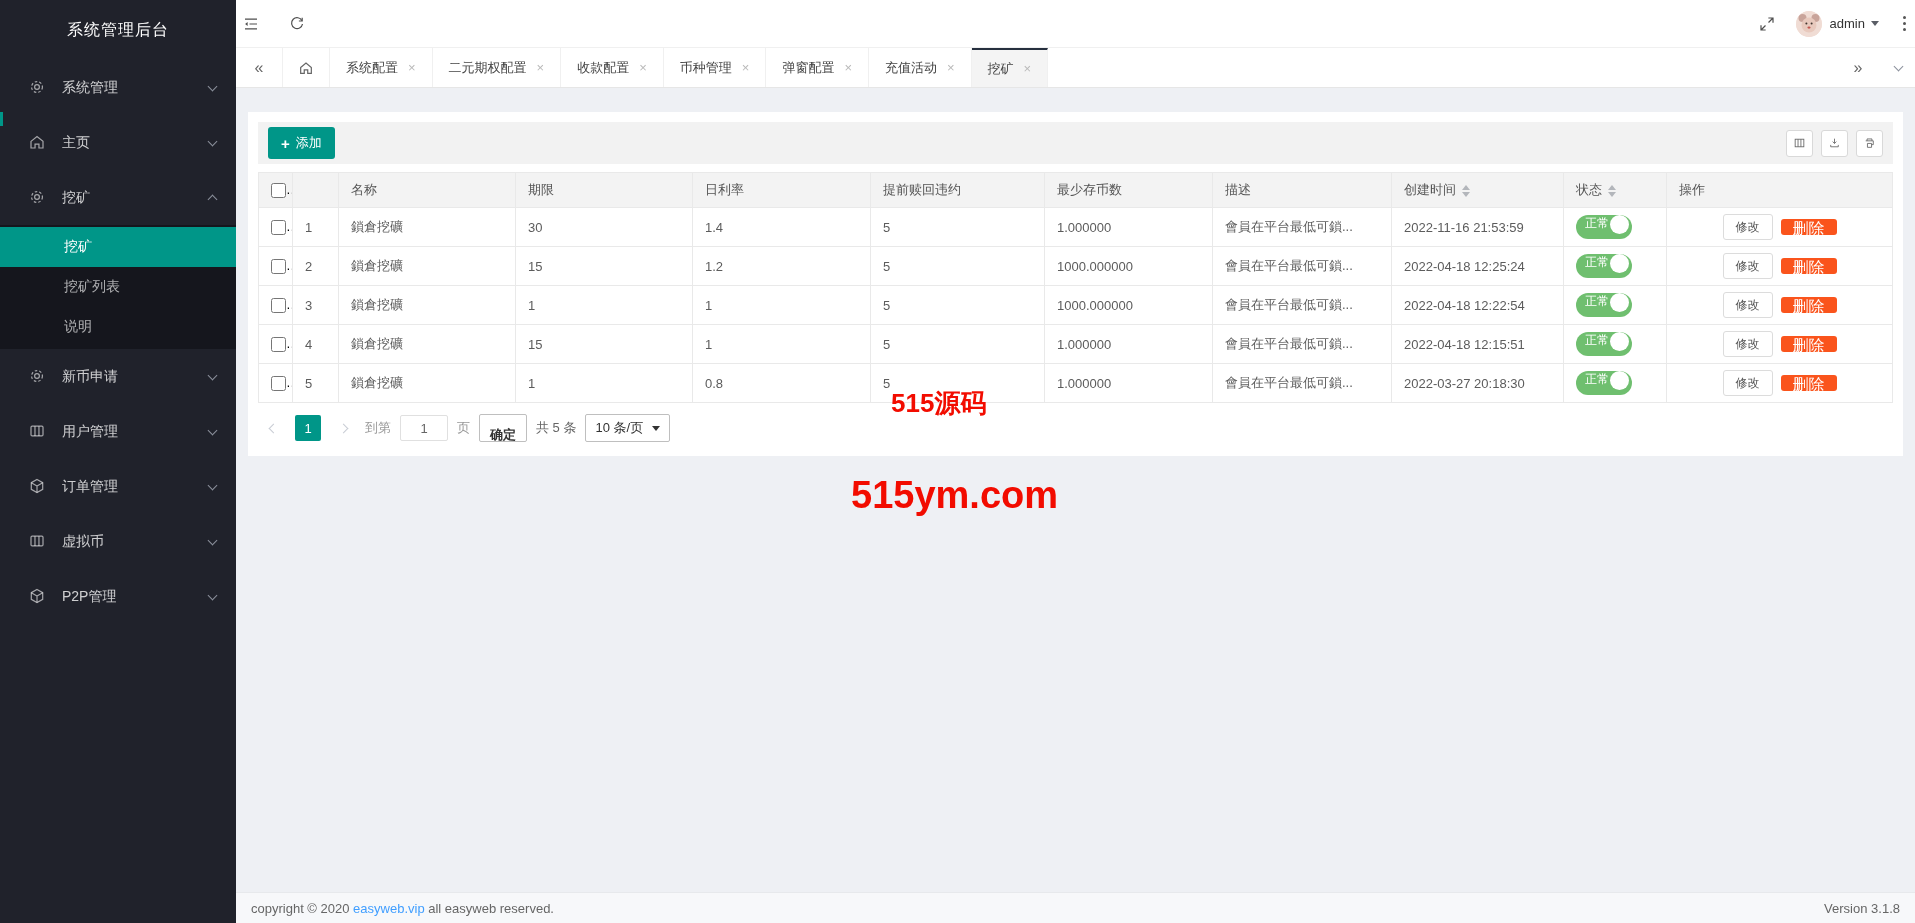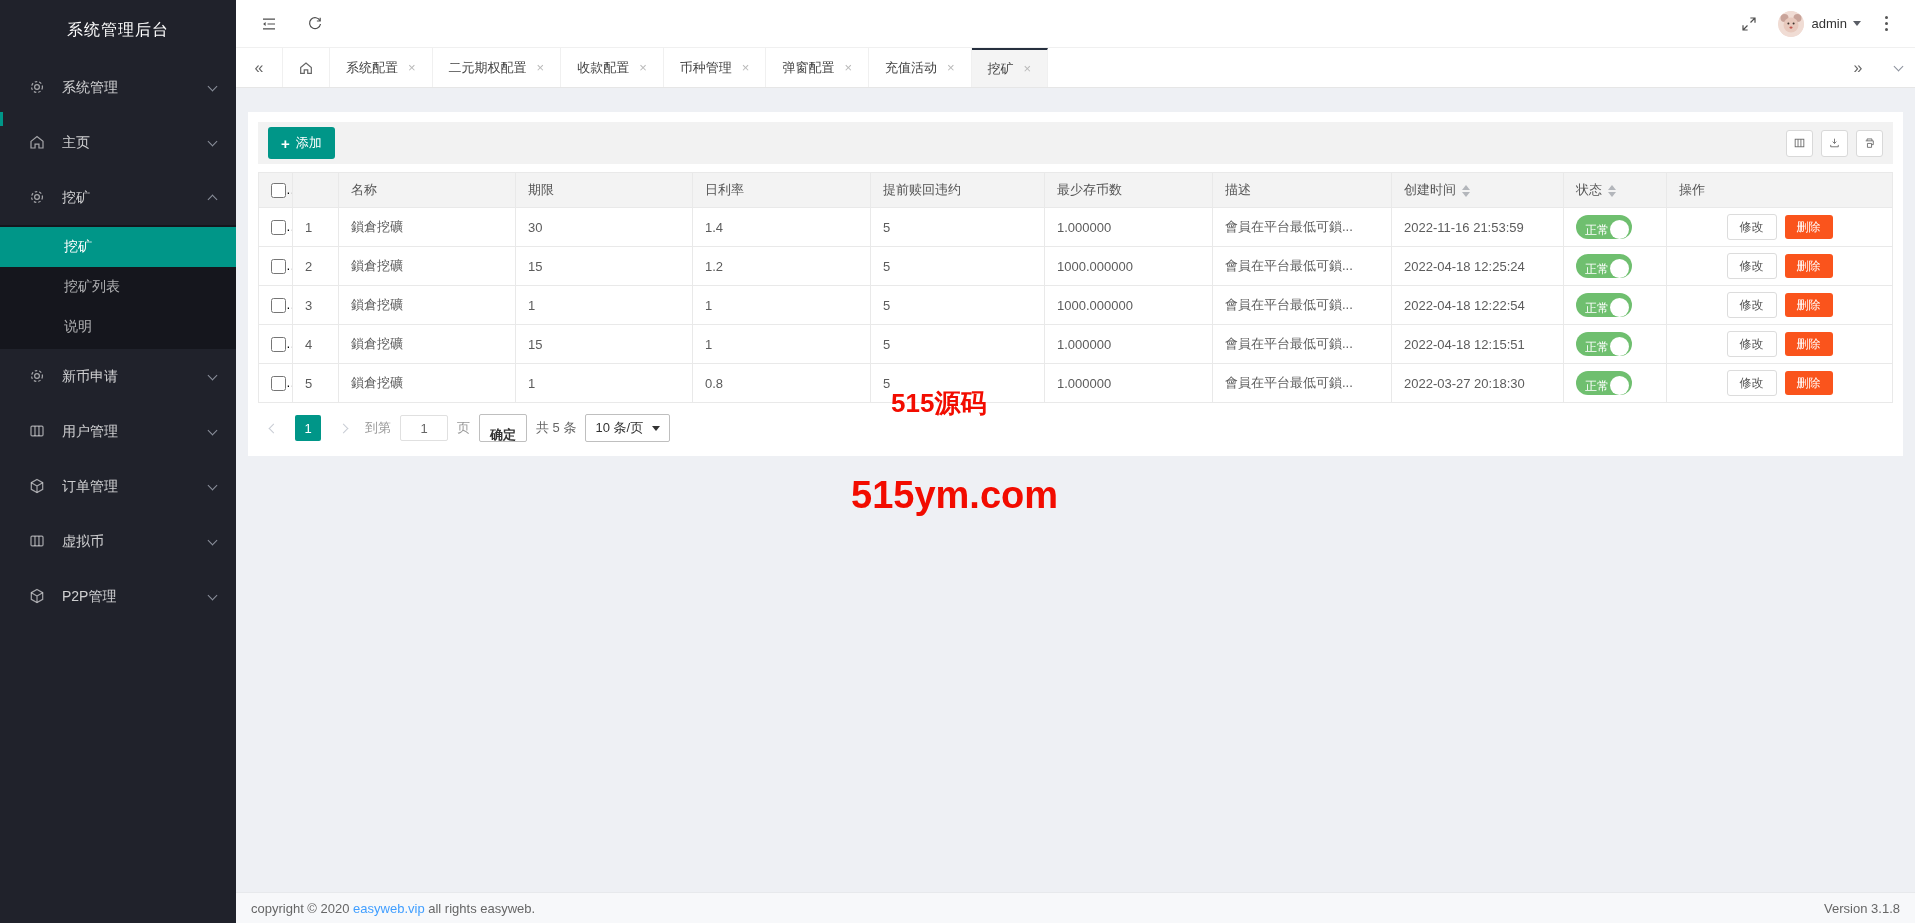--- a/index.html
+++ b/index.html
@@ -31,21 +31,21 @@
   .side-item .chev{margin-left:auto;}
   .submenu{background:#15161d;padding:2px 0;}
   .sub-item{height:40px;display:flex;align-items:center;padding-left:64px;
     color:rgba(255,255,255,.65);font-size:14px;cursor:pointer;}
   .sub-item.active{background:var(--accent);color:#fff;}
 
   
   .main{flex:1;display:flex;flex-direction:column;min-width:0;}
 
   .topbar{height:48px;background:#fff;display:flex;align-items:center;
-    justify-content:space-between;padding:0 18px;border-bottom:1px solid #f0f0f0;}
+    justify-content:space-between;padding:0 0;border-bottom:1px solid #f0f0f0;}
   .topbar-left,.topbar-right{display:flex;align-items:center;}
   .top-icon{width:30px;height:30px;display:flex;align-items:center;justify-content:center;
     color:#4e4e4e;cursor:pointer;}
   .top-icon svg{width:18px;height:18px;}
   .topbar-left .top-icon{margin-right:16px;}
   .user-menu{display:flex;align-items:center;margin:0 14px;cursor:pointer;}
   .avatar{width:26px;height:26px;border-radius:50%;overflow:hidden;background:#f2ddd6;margin-right:8px;}
   .avatar svg{width:26px;height:26px;display:block;}
   .user-name{color:#333;font-size:13px;margin-right:6px;}
   .caret-down{width:0;height:0;border-left:4px solid transparent;border-right:4px solid transparent;
@@ -89,26 +89,26 @@
   .grid thead th{background:#f3f3f3;color:#555;height:35px;}
   .grid tbody td{height:39px;background:#fff;}
   .cell-center{text-align:center;padding:0 2px;}
   .grid input[type=checkbox]{width:15px;height:15px;margin:0;vertical-align:middle;cursor:pointer;}
   .sort{display:inline-flex;flex-direction:column;margin-left:6px;vertical-align:middle;gap:2px;}
   .sort i{display:block;width:0;height:0;border-left:4px solid transparent;border-right:4px solid transparent;}
   .sort .up{border-bottom:5px solid #b3b6bb;}
   .sort .dn{border-top:5px solid #b3b6bb;}
 
   .pill{width:56px;height:24px;border-radius:12px;background:var(--success);display:inline-flex;
-    align-items:flex-end;color:#fff;font-size:12px;padding:0 3px 0 9px;cursor:pointer;}
+    align-items:flex-start;color:#fff;font-size:12px;padding:0 3px 0 9px;cursor:pointer;}
   .pill .knob{width:19px;height:19px;background:#fff;border-radius:50%;margin-left:auto;}
   .btn-edit{height:26px;padding:0 12px;background:#fff;border:1px solid #dcdcdc;border-radius:3px;
     color:#555;font-size:12px;cursor:pointer;font-family:inherit;}
-  .btn-del{height:24px;padding:0 12px;background:var(--danger);border:none;border-radius:3px;
-    color:#fff;font-size:12px;cursor:pointer;margin-left:8px;font-family:Liberation Sans, sans-serif;}
+  .btn-del{height:16px;padding:0 12px;background:var(--danger);border:none;border-radius:3px;
+    color:#fff;font-size:16px;cursor:pointer;margin-left:8px;font-family:Liberation Sans, sans-serif;}
   .actions-wrap{display:flex;align-items:center;justify-content:center;}
 
   .pagination{display:flex;align-items:center;gap:9px;padding:11px 2px 4px;color:#999;}
   .pg-btn{width:26px;height:26px;display:flex;align-items:center;justify-content:center;cursor:pointer;}
   .pg-chev{width:7px;height:7px;display:inline-block;}
   .pg-chev.left{border-left:1.8px solid #c8ccd4;border-bottom:1.8px solid #c8ccd4;transform:rotate(45deg);}
   .pg-chev.right{border-right:1.8px solid #c8ccd4;border-bottom:1.8px solid #c8ccd4;transform:rotate(-45deg);}
   .pg-page{width:26px;height:26px;background:var(--accent);color:#fff;border-radius:2px;
     display:flex;align-items:center;justify-content:center;cursor:pointer;}
   .goto-input{width:48px;height:26px;border:1px solid #e0e0e0;text-align:center;font-size:13px;
@@ -512,19 +512,19 @@
             <span class="caret-down"></span>
           </div>
         </div>
       </div>
 
       <div class="wm1">515源码</div>
       <div class="wm2">515ym.com</div>
 
       <footer class="footer">
         <span>
-          <span>copyright © 2020 </span><a href="#">easyweb.vip</a><span> all rights easyweb.</span>
+          <span>copyright © 2020 </span><a href="#">easyweb.vip</a><span> all easyweb reserved.</span>
         </span>
         <span>Version 3.1.8</span>
       </footer>
     </div>
   </div>
 </div>
 
 </body></html>

